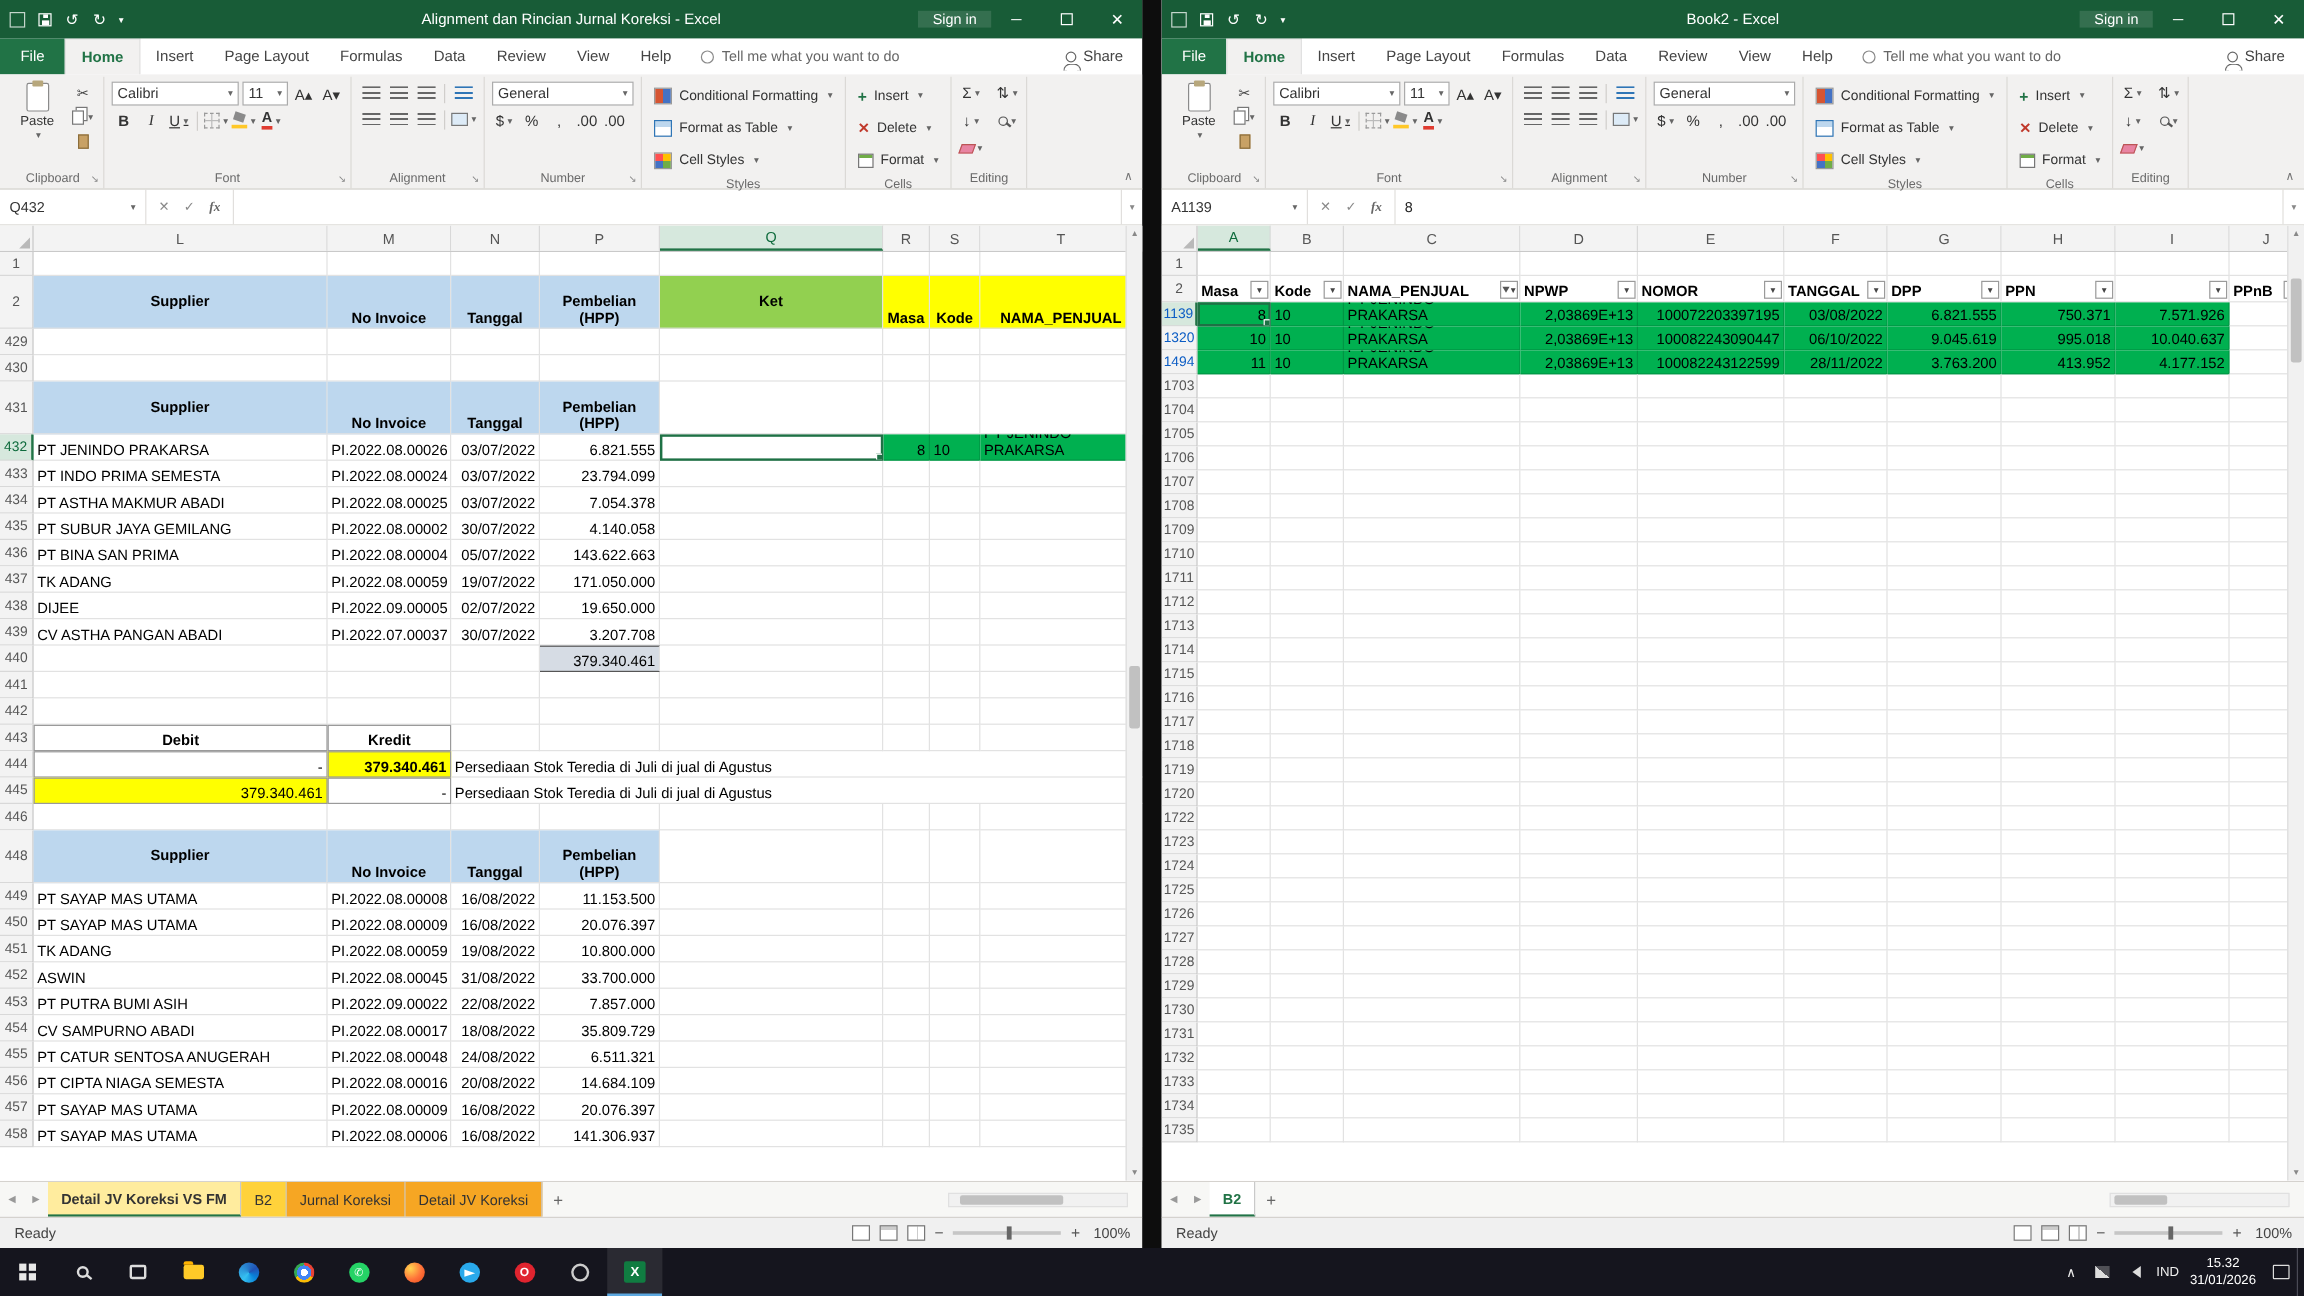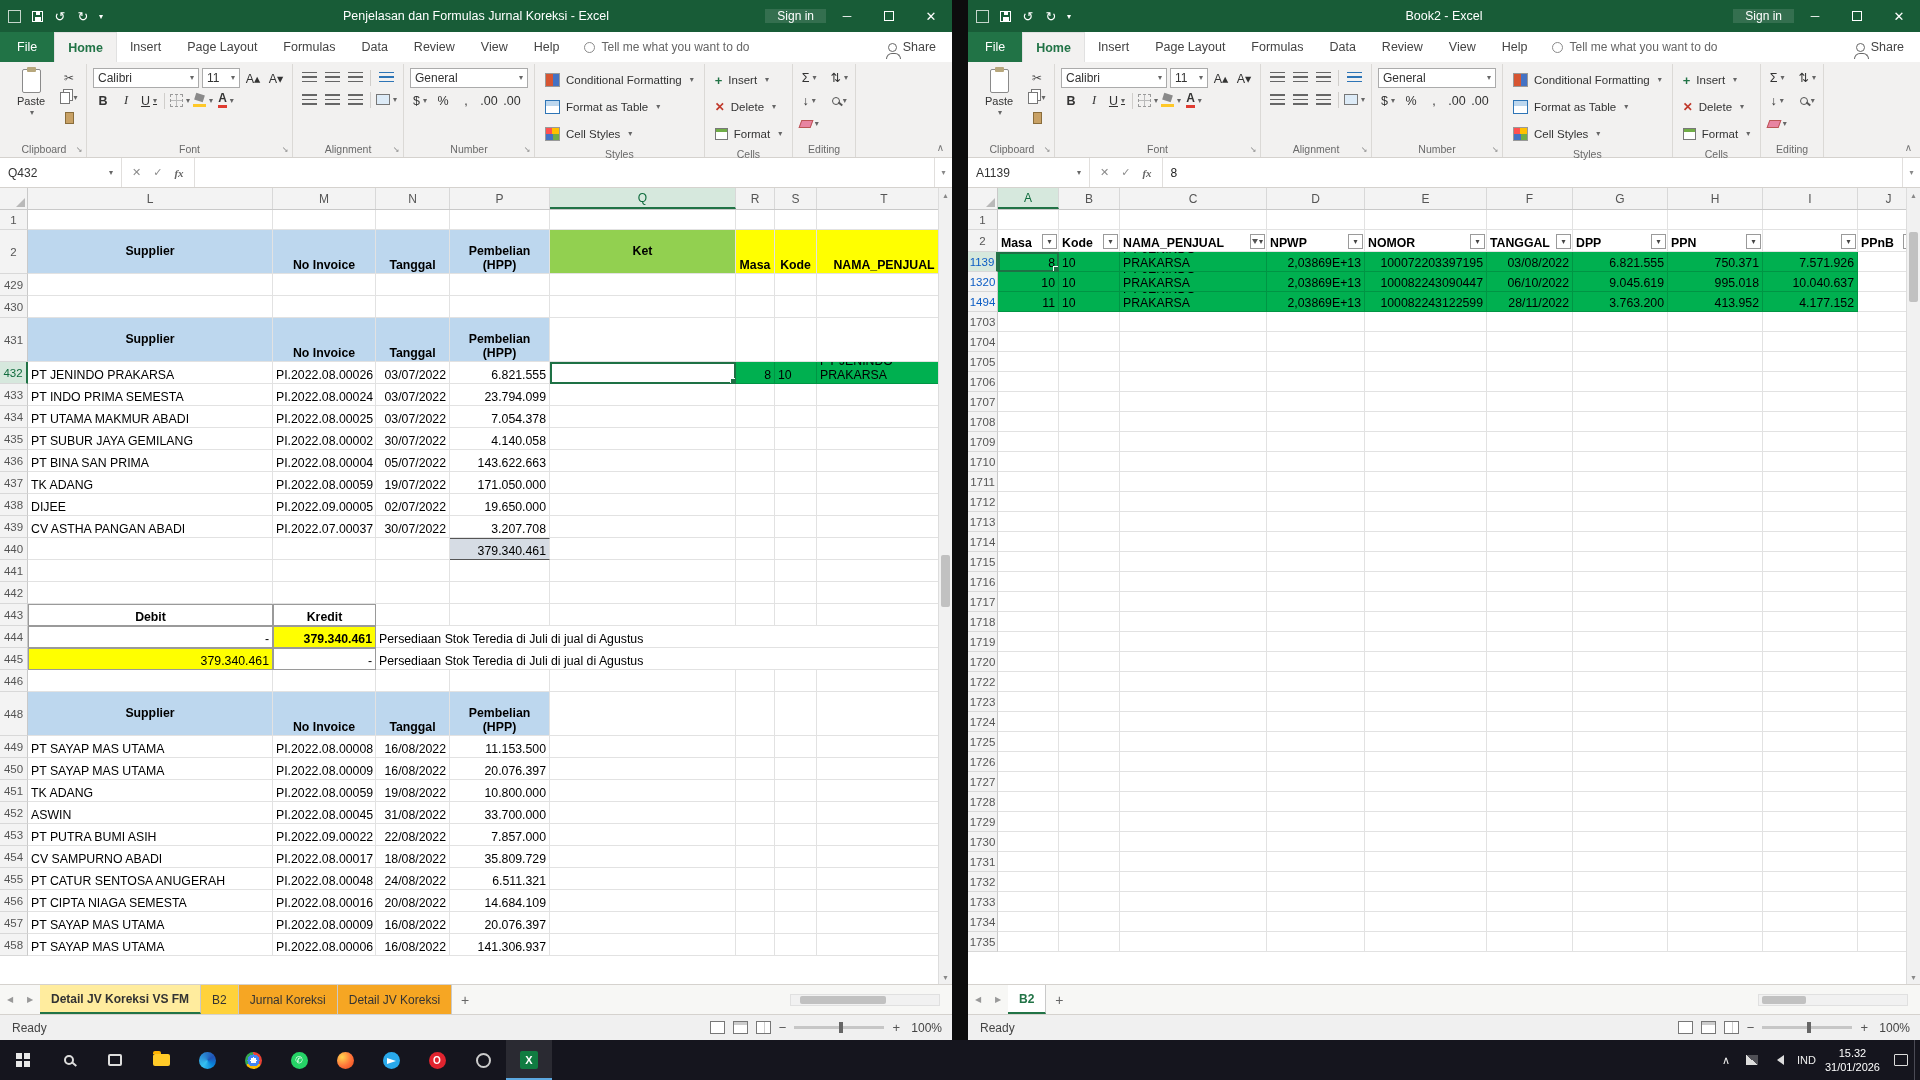--- a/index.html
+++ b/index.html
@@ -188,21 +188,21 @@
       <div class="titlebar">
         <div class="qat">
           <span class="qat-logo"></span>
           <span class="qat-ic">
             <span class="savebox"></span>
           </span>
           <span class="qat-ic">↺</span>
           <span class="qat-ic">↻</span>
           <span class="qat-ic sm">▾</span>
         </div>
-        <div class="wtitle">Penjelasan dan Formulas Jurnal Koreksi  -  Excel</div>
+        <div class="wtitle">Alignment dan Rincian Jurnal Koreksi  -  Excel</div>
         <div class="tb-right">
           <span class="signin">Sign in</span>
           <span class="wbtn">─</span>
           <span class="wbtn">
             <span class="maxbox"></span>
           </span>
           <span class="wbtn close">✕</span>
         </div>
       </div>
       <div class="ribtabs">
@@ -510,21 +510,21 @@
             <div class="cell" style="flex: 0 0 103px;">PI.2022.08.00024</div>
             <div class="cell r" style="flex: 0 0 74px;">03/07/2022</div>
             <div class="cell r" style="flex: 0 0 100px;">23.794.099</div>
             <div class="cell" style="flex: 0 0 186px;"></div>
             <div class="cell" style="flex: 0 0 39px;"></div>
             <div class="cell" style="flex: 0 0 42px;"></div>
             <div class="cell" style="flex: 0 0 135px;"></div>
           </div>
           <div class="grow" style="height: 22px;">
             <div class="rowhdr" style="flex: 0 0 28px;">434</div>
-            <div class="cell" style="flex: 0 0 245px;">PT UTAMA MAKMUR ABADI</div>
+            <div class="cell" style="flex: 0 0 245px;">PT ASTHA MAKMUR ABADI</div>
             <div class="cell" style="flex: 0 0 103px;">PI.2022.08.00025</div>
             <div class="cell r" style="flex: 0 0 74px;">03/07/2022</div>
             <div class="cell r" style="flex: 0 0 100px;">7.054.378</div>
             <div class="cell" style="flex: 0 0 186px;"></div>
             <div class="cell" style="flex: 0 0 39px;"></div>
             <div class="cell" style="flex: 0 0 42px;"></div>
             <div class="cell" style="flex: 0 0 135px;"></div>
           </div>
           <div class="grow" style="height: 22px;">
             <div class="rowhdr" style="flex: 0 0 28px;">435</div>

